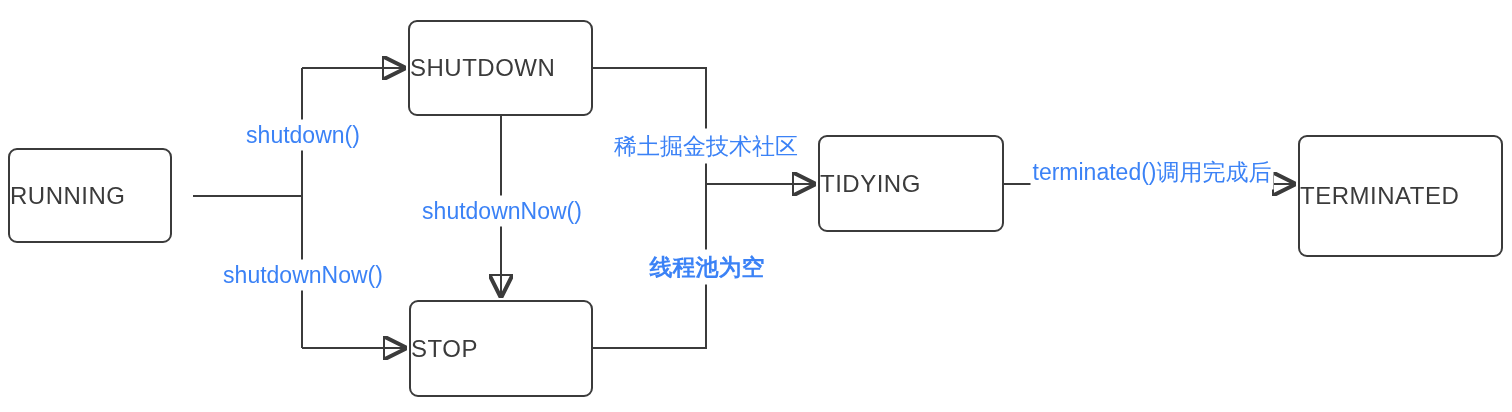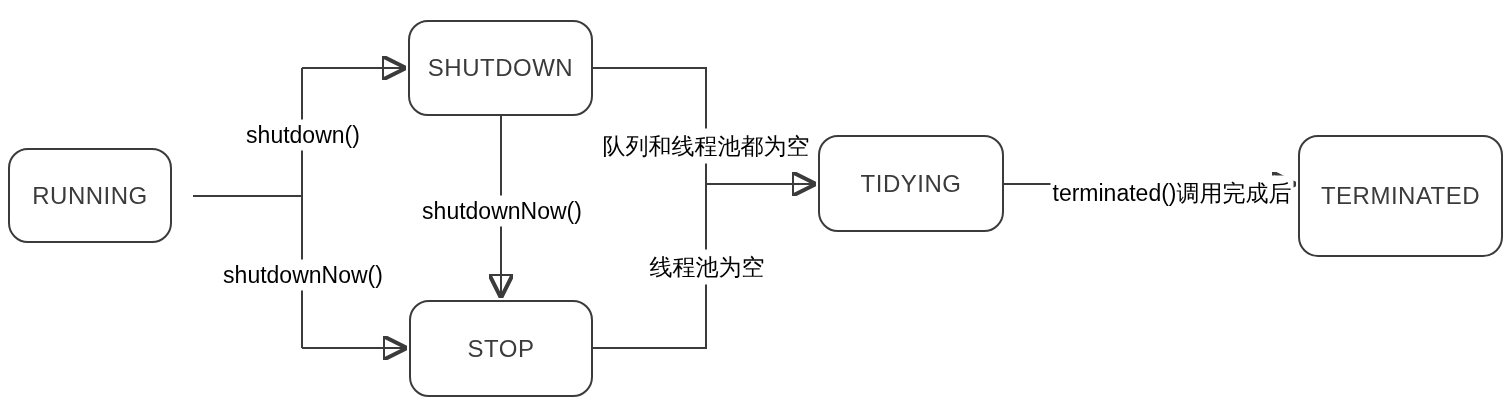--- a/index.html
+++ b/index.html
@@ -25,49 +25,48 @@
   }
   .edges-layer path, .edges-layer polyline {
     fill: none;
     stroke: #3b3b3b;
     stroke-width: 2;
   }
   .node {
     position: absolute;
     box-sizing: border-box;
     border: 2px solid #3b3b3b;
-    border-radius: 20px;
+    border-radius: 9px;
     background: #ffffff;
     display: flex;
     align-items: center;
-    justify-content: center;
     font-size: 24px;
     letter-spacing: 0.5px;
     color: #3b3b3b;
   }
   .node-running    { left: 8px;    top: 148px; width: 164px; height: 95px; }
   .node-shutdown   { left: 408px;  top: 20px;  width: 185px; height: 96px; }
   .node-stop       { left: 409px;  top: 300px; width: 184px; height: 97px; }
   .node-tidying    { left: 818px;  top: 135px; width: 186px; height: 97px; }
   .node-terminated { left: 1298px; top: 135px; width: 205px; height: 122px; }
   .edge-label {
     position: absolute;
     transform: translate(-50%, -50%);
     background: #ffffff;
     padding: 2px 4px;
     font-size: 23px;
     white-space: nowrap;
-    color: #000000;
+    color: #3b82f6;
   }
   .lbl-shutdown-call   { left: 303px;  top: 135px; }
   .lbl-shutdownnow-run { left: 303px;  top: 275px; }
   .lbl-shutdownnow-sd  { left: 502px;  top: 211px; }
   .lbl-queue-pool      { left: 706px;  top: 146px; }
-  .lbl-pool-empty      { left: 707px;  top: 267px; }
-  .lbl-terminated-call { left: 1152px; top: 193px; padding: 2px 2px; margin-left: 20px; }
+  .lbl-pool-empty      { left: 707px;  top: 267px; font-weight: bold; }
+  .lbl-terminated-call { left: 1152px; top: 172px; padding: 2px 2px; }
   .watermark {
     position: absolute;
     right: 12px;
     bottom: 10px;
     font-size: 18px;
     color: #c6c6c6;
     letter-spacing: 1px;
   }
 </style>
 </head>
@@ -111,17 +110,17 @@
   <div class="node node-stop">
     <span>STOP</span>
   </div>
   <div class="node node-terminated">
     <span>TERMINATED</span>
   </div>
 
   <div class="edge-label lbl-shutdown-call">shutdown()</div>
   <div class="edge-label lbl-shutdownnow-run">shutdownNow()</div>
   <div class="edge-label lbl-shutdownnow-sd">shutdownNow()</div>
-  <div class="edge-label lbl-queue-pool">队列和线程池都为空</div>
+  <div class="edge-label lbl-queue-pool">稀土掘金技术社区</div>
   <div class="edge-label lbl-pool-empty">线程池为空</div>
   <div class="edge-label lbl-terminated-call">terminated()调用完成后</div>
 
 </div>
 
 </body></html>

